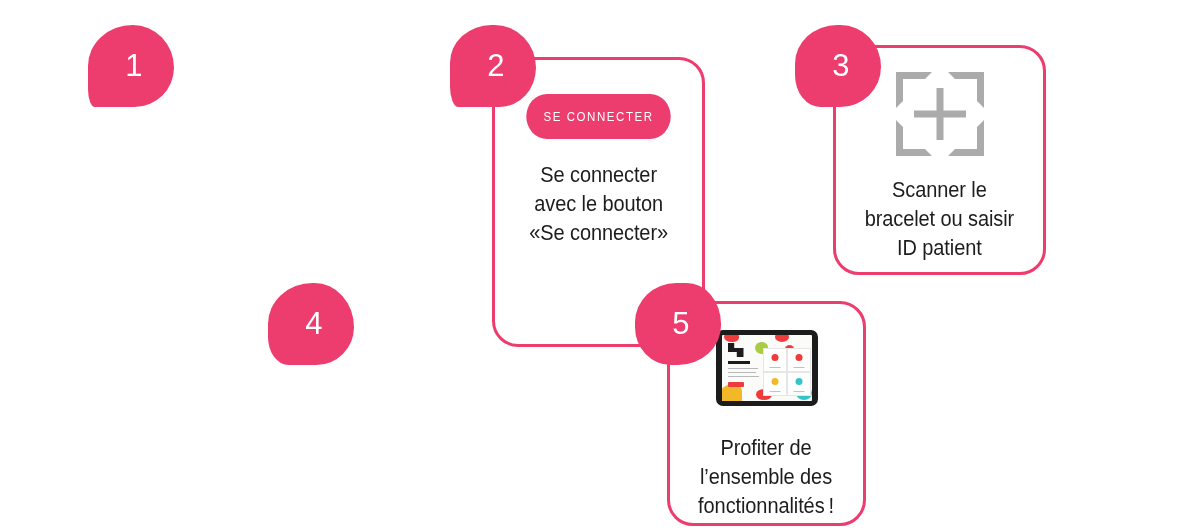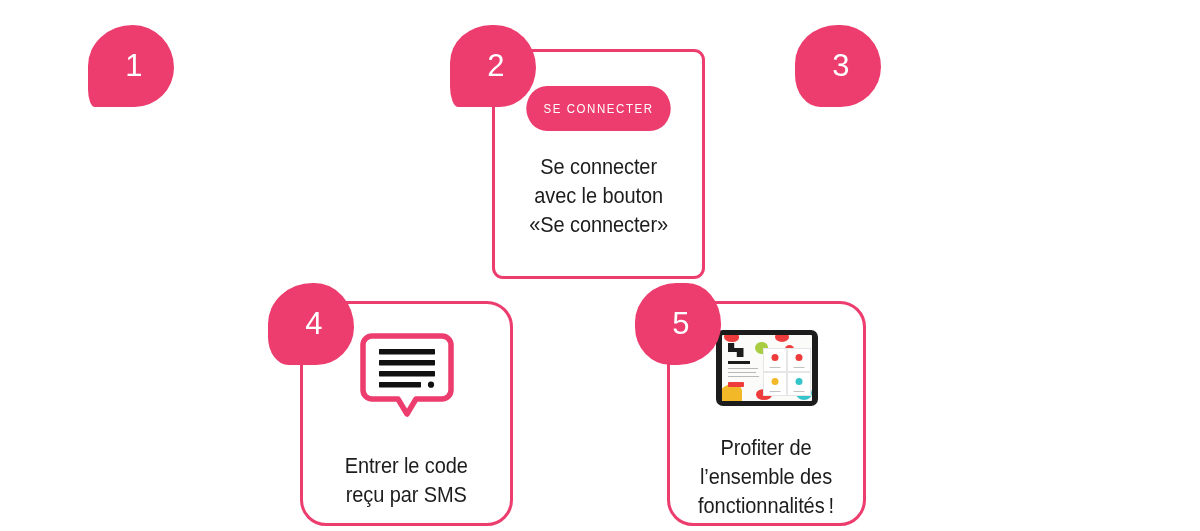--- a/index.html
+++ b/index.html
@@ -189,56 +189,62 @@
 
 <div class="board">
 
   <div class="step" style="left:88px; top:25px; width:260px; height:250px;">
     <div class="badge v1" style="left:0px; top:0px;">
       <span class="badge-num">1</span>
     </div>
   </div>
 
   <div class="step" style="left:450px; top:25px; width:255px; height:250px;">
-    <div class="card" style="left:42px; top:24px; width:213px; height:230px;border-radius:11px;">
+    <div class="card" style="left:42px; top:32px; width:213px; height:290px;">
       <div class="card-icon" style="margin-top:34px;">
         <button class="login-btn">SE CONNECTER</button>
       </div>
       <div class="card-text" style="margin-top:22px;">Se connecter
 avec le bouton
 «Se connecter»</div>
     </div>
     <div class="badge v2" style="left:0px; top:0px;">
       <span class="badge-num">2</span>
     </div>
   </div>
 
   <div class="step" style="left:795px; top:25px; width:255px; height:250px;">
-    <div class="badge v3" style="left:0px; top:0px;">
-      <span class="badge-num">3</span>
-    </div>
-  </div>
-
-  <div class="step" style="left:268px; top:283px; width:255px; height:243px;">
-    <div class="card" style="left:32px; top:18px; width:213px; height:225px;">
-      <div class="card-icon" style="margin-top:28px;">
-        <svg class="sms" viewBox="0 0 96 86">
-          <path d="M13 4 H83 A9 9 0 0 1 92 13 V58 A9 9 0 0 1 83 67 H57 L48 82 L39 67 H13 A9 9 0 0 1 4 58 V13 A9 9 0 0 1 13 4 Z" fill="#ffffff" stroke="#ED3C6E" stroke-width="5.5" stroke-linejoin="round"></path>
-          <g fill="#111111">
-            <rect x="20" y="17" width="56" height="5.4" rx="0.6"></rect>
-            <rect x="20" y="28" width="56" height="5.4" rx="0.6"></rect>
-            <rect x="20" y="39" width="56" height="5.4" rx="0.6"></rect>
-            <rect x="20" y="50" width="42" height="5.4" rx="0.6"></rect>
-            <circle cx="72" cy="52.7" r="3.1"></circle>
+    <div class="card" style="left:38px; top:20px; width:213px; height:230px;">
+      <div class="card-icon" style="margin-top:20px;">
+        <svg class="scanner" viewBox="0 0 96 92">
+          <g fill="#ABABAB">
+
+            <path d="M4 4 H40 L33 11 H11 V33 L4 40 Z"></path>
+
+            <path d="M92 4 V40 L85 33 V11 H63 L56 4 Z"></path>
+
+            <path d="M4 88 V52 L11 59 V81 H33 L40 88 Z"></path>
+
+            <path d="M92 88 H56 L63 81 H85 V59 L92 52 Z"></path>
+
+            <rect x="44.5" y="20" width="7" height="52"></rect>
+            <rect x="22" y="42.5" width="52" height="7"></rect>
           </g>
         </svg>
       </div>
-      <div class="card-text" style="margin-top:34px;">Entrer le code
-reçu par SMS</div>
-    </div>
+      <div class="card-text" style="margin-top:16px;">Scanner le
+bracelet ou saisir
+ID patient</div>
+    </div>
+    <div class="badge v3" style="left:0px; top:0px;">
+      <span class="badge-num">3</span>
+    </div>
+  </div>
+
+  <div class="step" style="left:268px; top:283px; width:255px; height:243px;">
     <div class="badge v4" style="left:0px; top:0px;">
       <span class="badge-num">4</span>
     </div>
   </div>
 
   <div class="step" style="left:635px; top:283px; width:255px; height:243px;">
     <div class="card" style="left:32px; top:18px; width:199px; height:225px;">
       <div class="card-icon" style="margin-top:26px;">
         <div class="tablet">
           <div class="tablet-screen">

